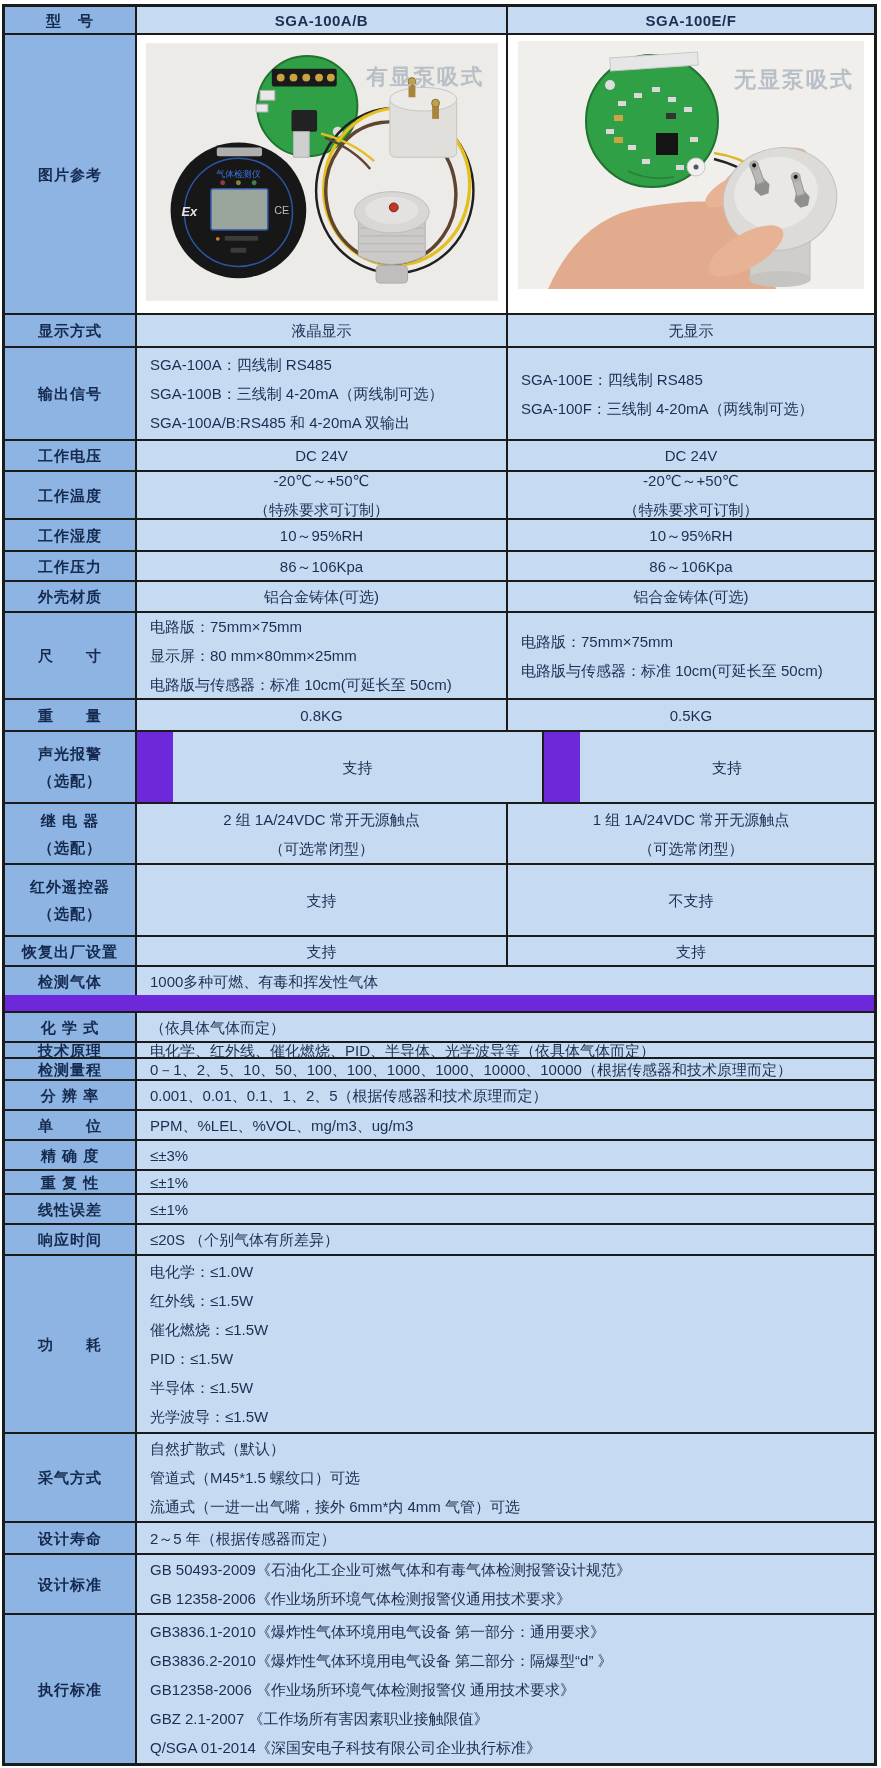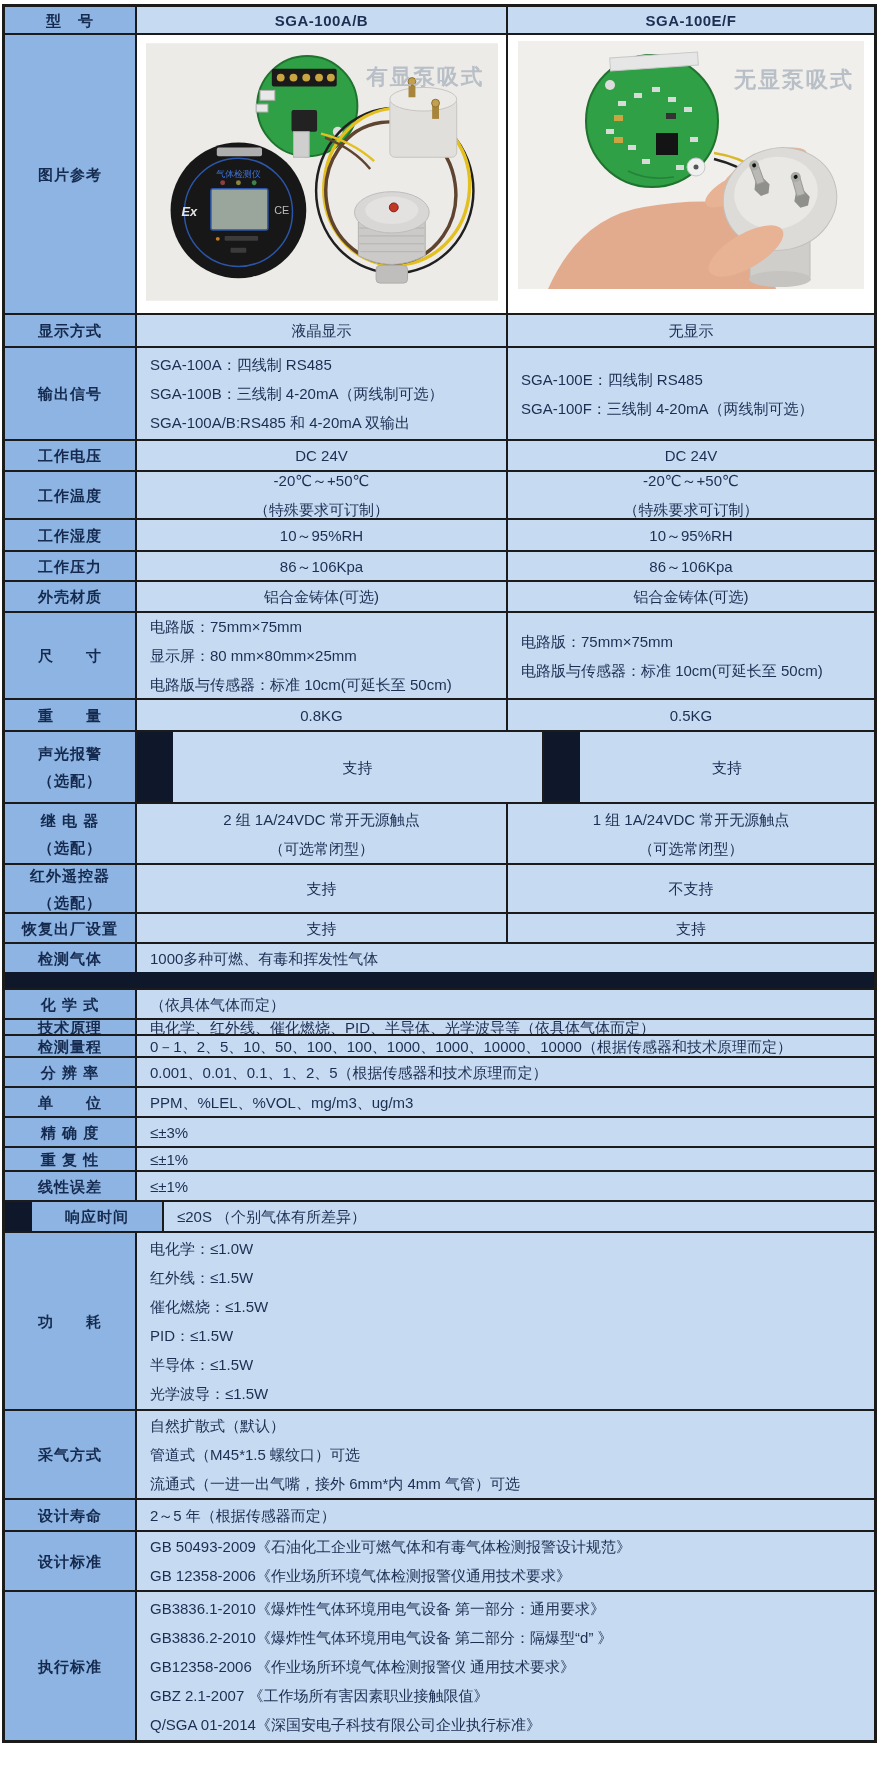--- a/index.html
+++ b/index.html
@@ -3,21 +3,21 @@
 <meta charset="utf-8">
 <style>
   html,body{margin:0;padding:0;}
   body{
     width:881px;height:1768px;position:relative;background:#ffffff;
     font-family:"Liberation Sans","DejaVu Sans",sans-serif;
     color:#1C2F52;-webkit-font-smoothing:antialiased;
   }
   .spec-table{
     position:absolute;left:2px;top:4px;width:875px;
-    border:3px solid #1b1b1b;background:#0f172a;box-sizing:border-box;
+    border:3px solid #1b1b1b;background:#6d28d9;box-sizing:border-box;
   }
   .row{display:flex;border-top:2px solid #1b1b1b;box-sizing:border-box;}
   .row.first{border-top:none;}
   .cell{box-sizing:border-box;display:flex;flex-direction:column;justify-content:center;overflow:hidden;}
   .label-cell{
     flex:0 0 132px;width:132px;background:#8DB4E2;
     align-items:center;text-align:center;
     font-weight:bold;font-size:15px;letter-spacing:1px;
     border-right:2px solid #1b1b1b;color:#152A4E;
   }
@@ -318,21 +318,21 @@
         </div>
         <div class="cell value-cell col1 center">
           <div class="line">2 组 1A/24VDC 常开无源触点</div>
           <div class="line">（可选常闭型）</div>
         </div>
         <div class="cell value-cell col2 center">
           <div class="line">1 组 1A/24VDC 常开无源触点</div>
           <div class="line">（可选常闭型）</div>
         </div>
       </div>
-      <div class="row" style="height: 49px;">
+      <div class="row" style="height: 72px;">
         <div class="cell label-cell">
           <div class="line">红外遥控器</div>
           <div class="line">（选配）</div>
         </div>
         <div class="cell value-cell col1 center">
           <div class="line">支持</div>
         </div>
         <div class="cell value-cell col2 center">
           <div class="line">不支持</div>
         </div>
@@ -413,21 +413,21 @@
         </div>
       </div>
       <div class="row" style="height: 30px;">
         <div class="cell label-cell">
           <div class="line">线性误差</div>
         </div>
         <div class="cell value-cell spanv leftal">
           <div class="line">≤±1%</div>
         </div>
       </div>
-      <div class="row" style="height: 31px; padding-left: 27px;">
+      <div class="row" style="height: 31px;">
         <div class="cell label-cell">
           <div class="line">响应时间</div>
         </div>
         <div class="cell value-cell spanv leftal">
           <div class="line">≤20S （个别气体有所差异）</div>
         </div>
       </div>
       <div class="row" style="height: 178px;">
         <div class="cell label-cell">
           <div class="line">功　　耗</div>

